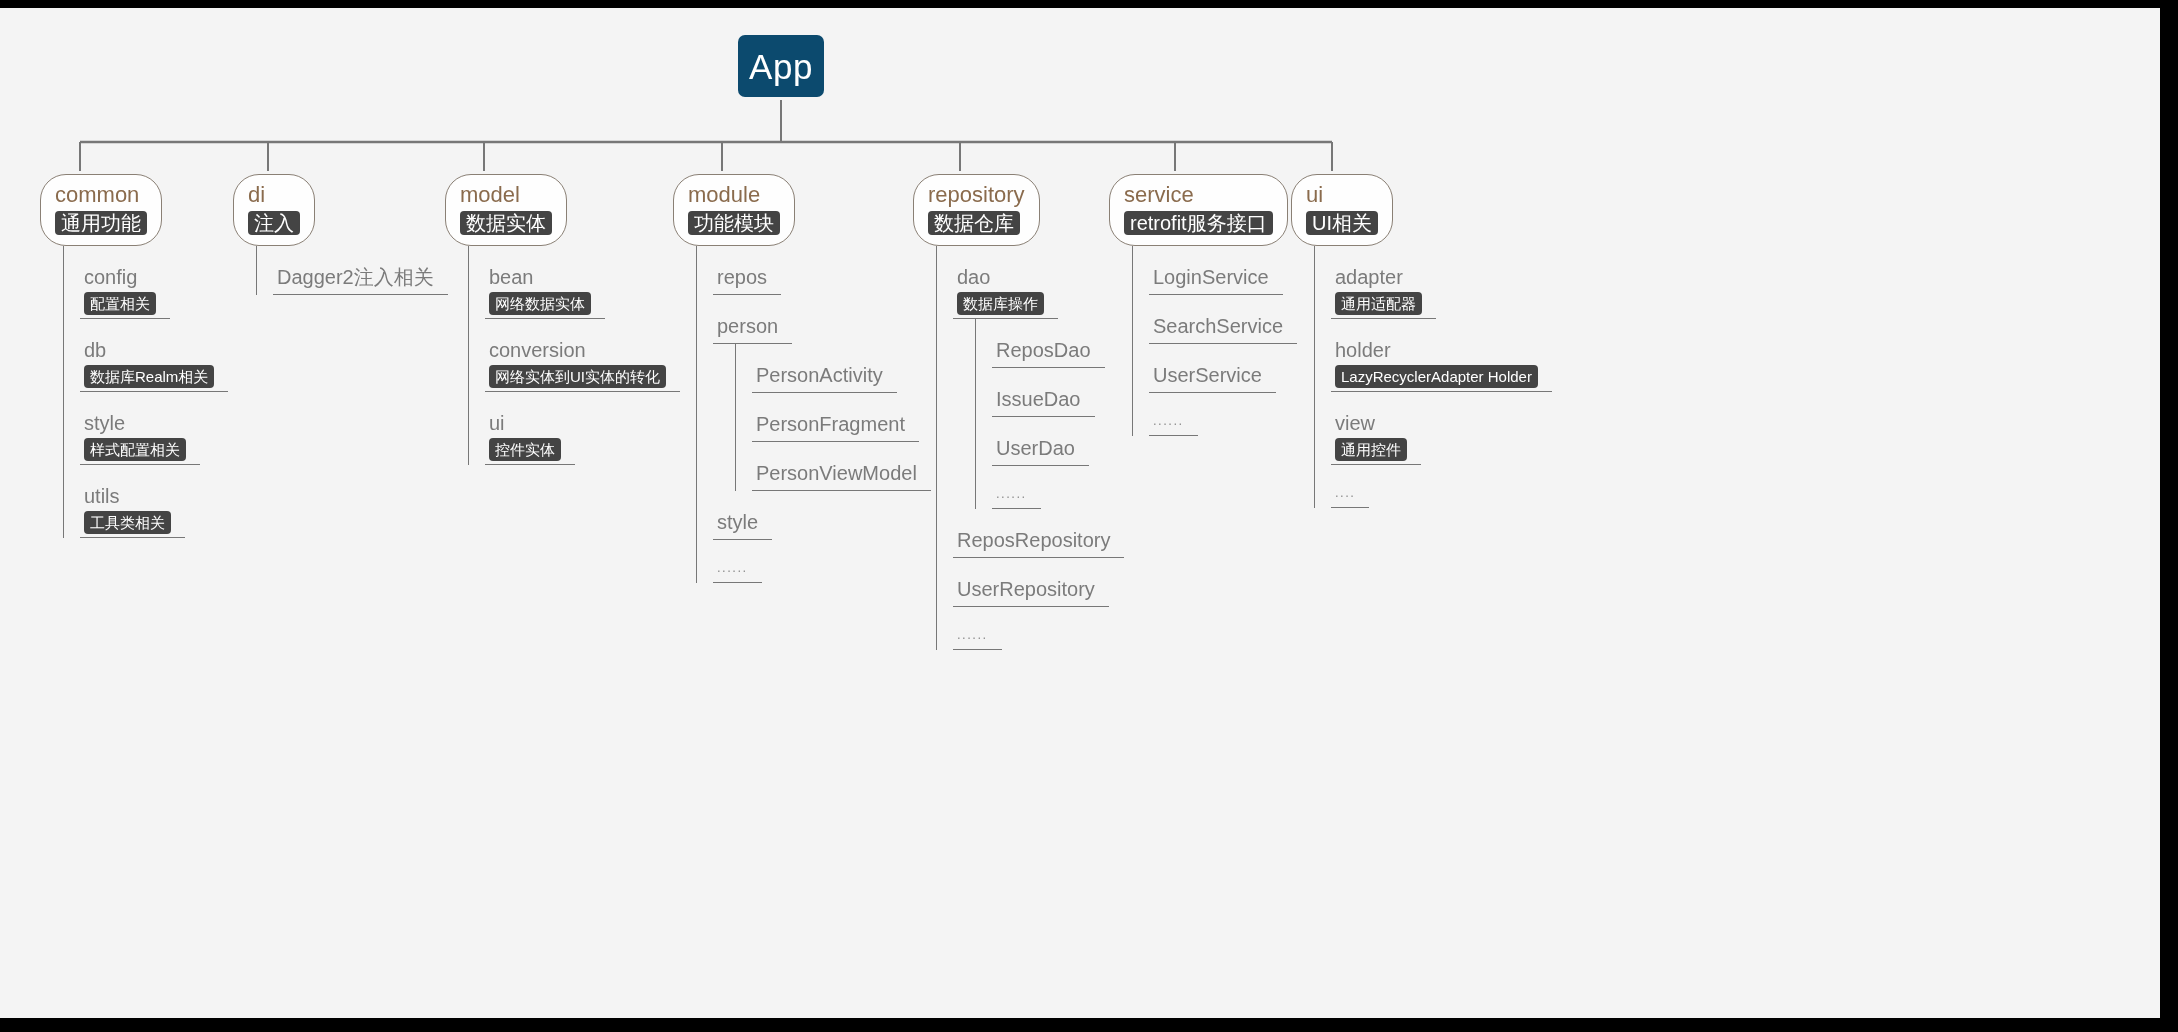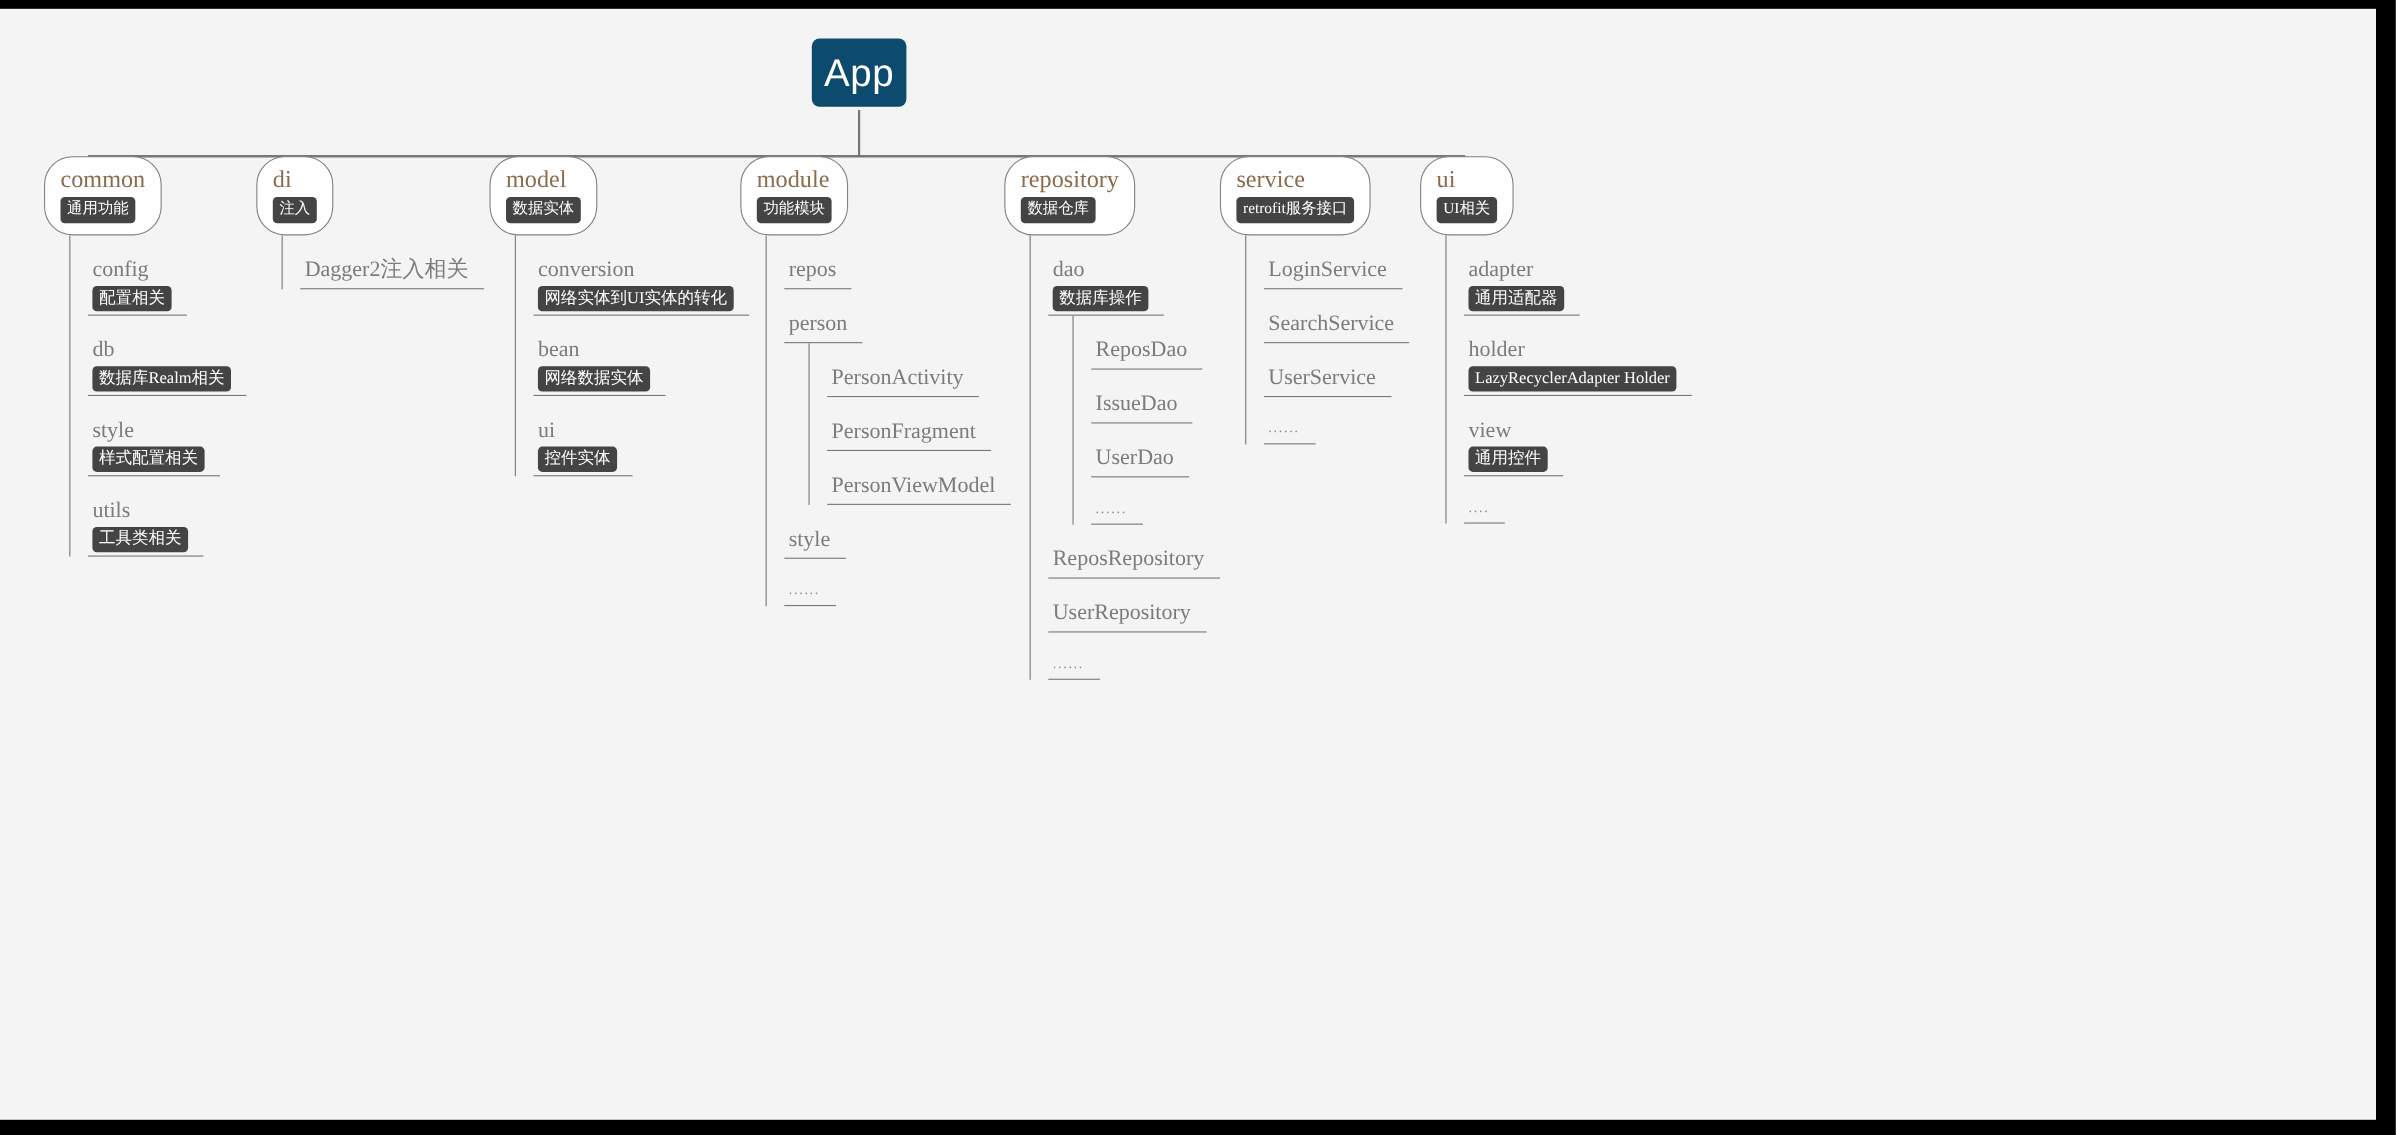--- a/index.html
+++ b/index.html
@@ -27,21 +27,21 @@
   }
   #root-node .root-label{
     color:#ffffff;
     font-size:35px;
     line-height:35px;
     letter-spacing:0.5px;
   }
   
   #wires{position:absolute;left:0;top:0;width:2160px;height:1010px;}
   
-  .branch{position:absolute;top:134px;font-family:Liberation Serif, serif;}
+  .branch{position:absolute;top:166px;}
   .cap{
     position:relative;
     display:inline-block;
     background:#fefefe;
     border:1.4px solid #8a8075;
     border-radius:26px;
     padding:7px 14px 10px 14px;
     box-sizing:border-box;
     white-space:nowrap;
   }
@@ -50,21 +50,21 @@
     color:#8a6b4d;
     font-size:22px;
     line-height:26px;
     font-weight:400;
   }
   .cap .cap-badge{
     display:inline-block;
     margin-top:3px;
     background:#444444;
     color:#ffffff;
-    font-size:14px;
+    font-size:20px;
     line-height:18px;
     border-radius:4px;
     padding:3px 6px;
     white-space:nowrap;
   }
   
   .subtree{
     position:relative;
     margin-left:23px;
     border-left:1.6px solid #777777;
@@ -179,32 +179,32 @@
   </div>
 
   <div class="branch" style="left:445px;">
     <div class="cap">
       <span class="cap-title">model</span>
       <span class="cap-badge">数据实体</span>
     </div>
     <div class="subtree">
       <div class="node">
         <div class="node-row">
+          <span class="n-title">bean</span>
+          <span class="n-badge">网络数据实体</span>
+        </div>
+      </div>
+      <div class="node">
+        <div class="node-row">
           <span class="n-title">conversion</span>
           <span class="n-badge">网络实体到UI实体的转化</span>
         </div>
       </div>
       <div class="node">
         <div class="node-row">
-          <span class="n-title">bean</span>
-          <span class="n-badge">网络数据实体</span>
-        </div>
-      </div>
-      <div class="node">
-        <div class="node-row">
           <span class="n-title">ui</span>
           <span class="n-badge">控件实体</span>
         </div>
       </div>
     </div>
   </div>
 
   <div class="branch" style="left:673px;">
     <div class="cap">
       <span class="cap-title">module</span>

